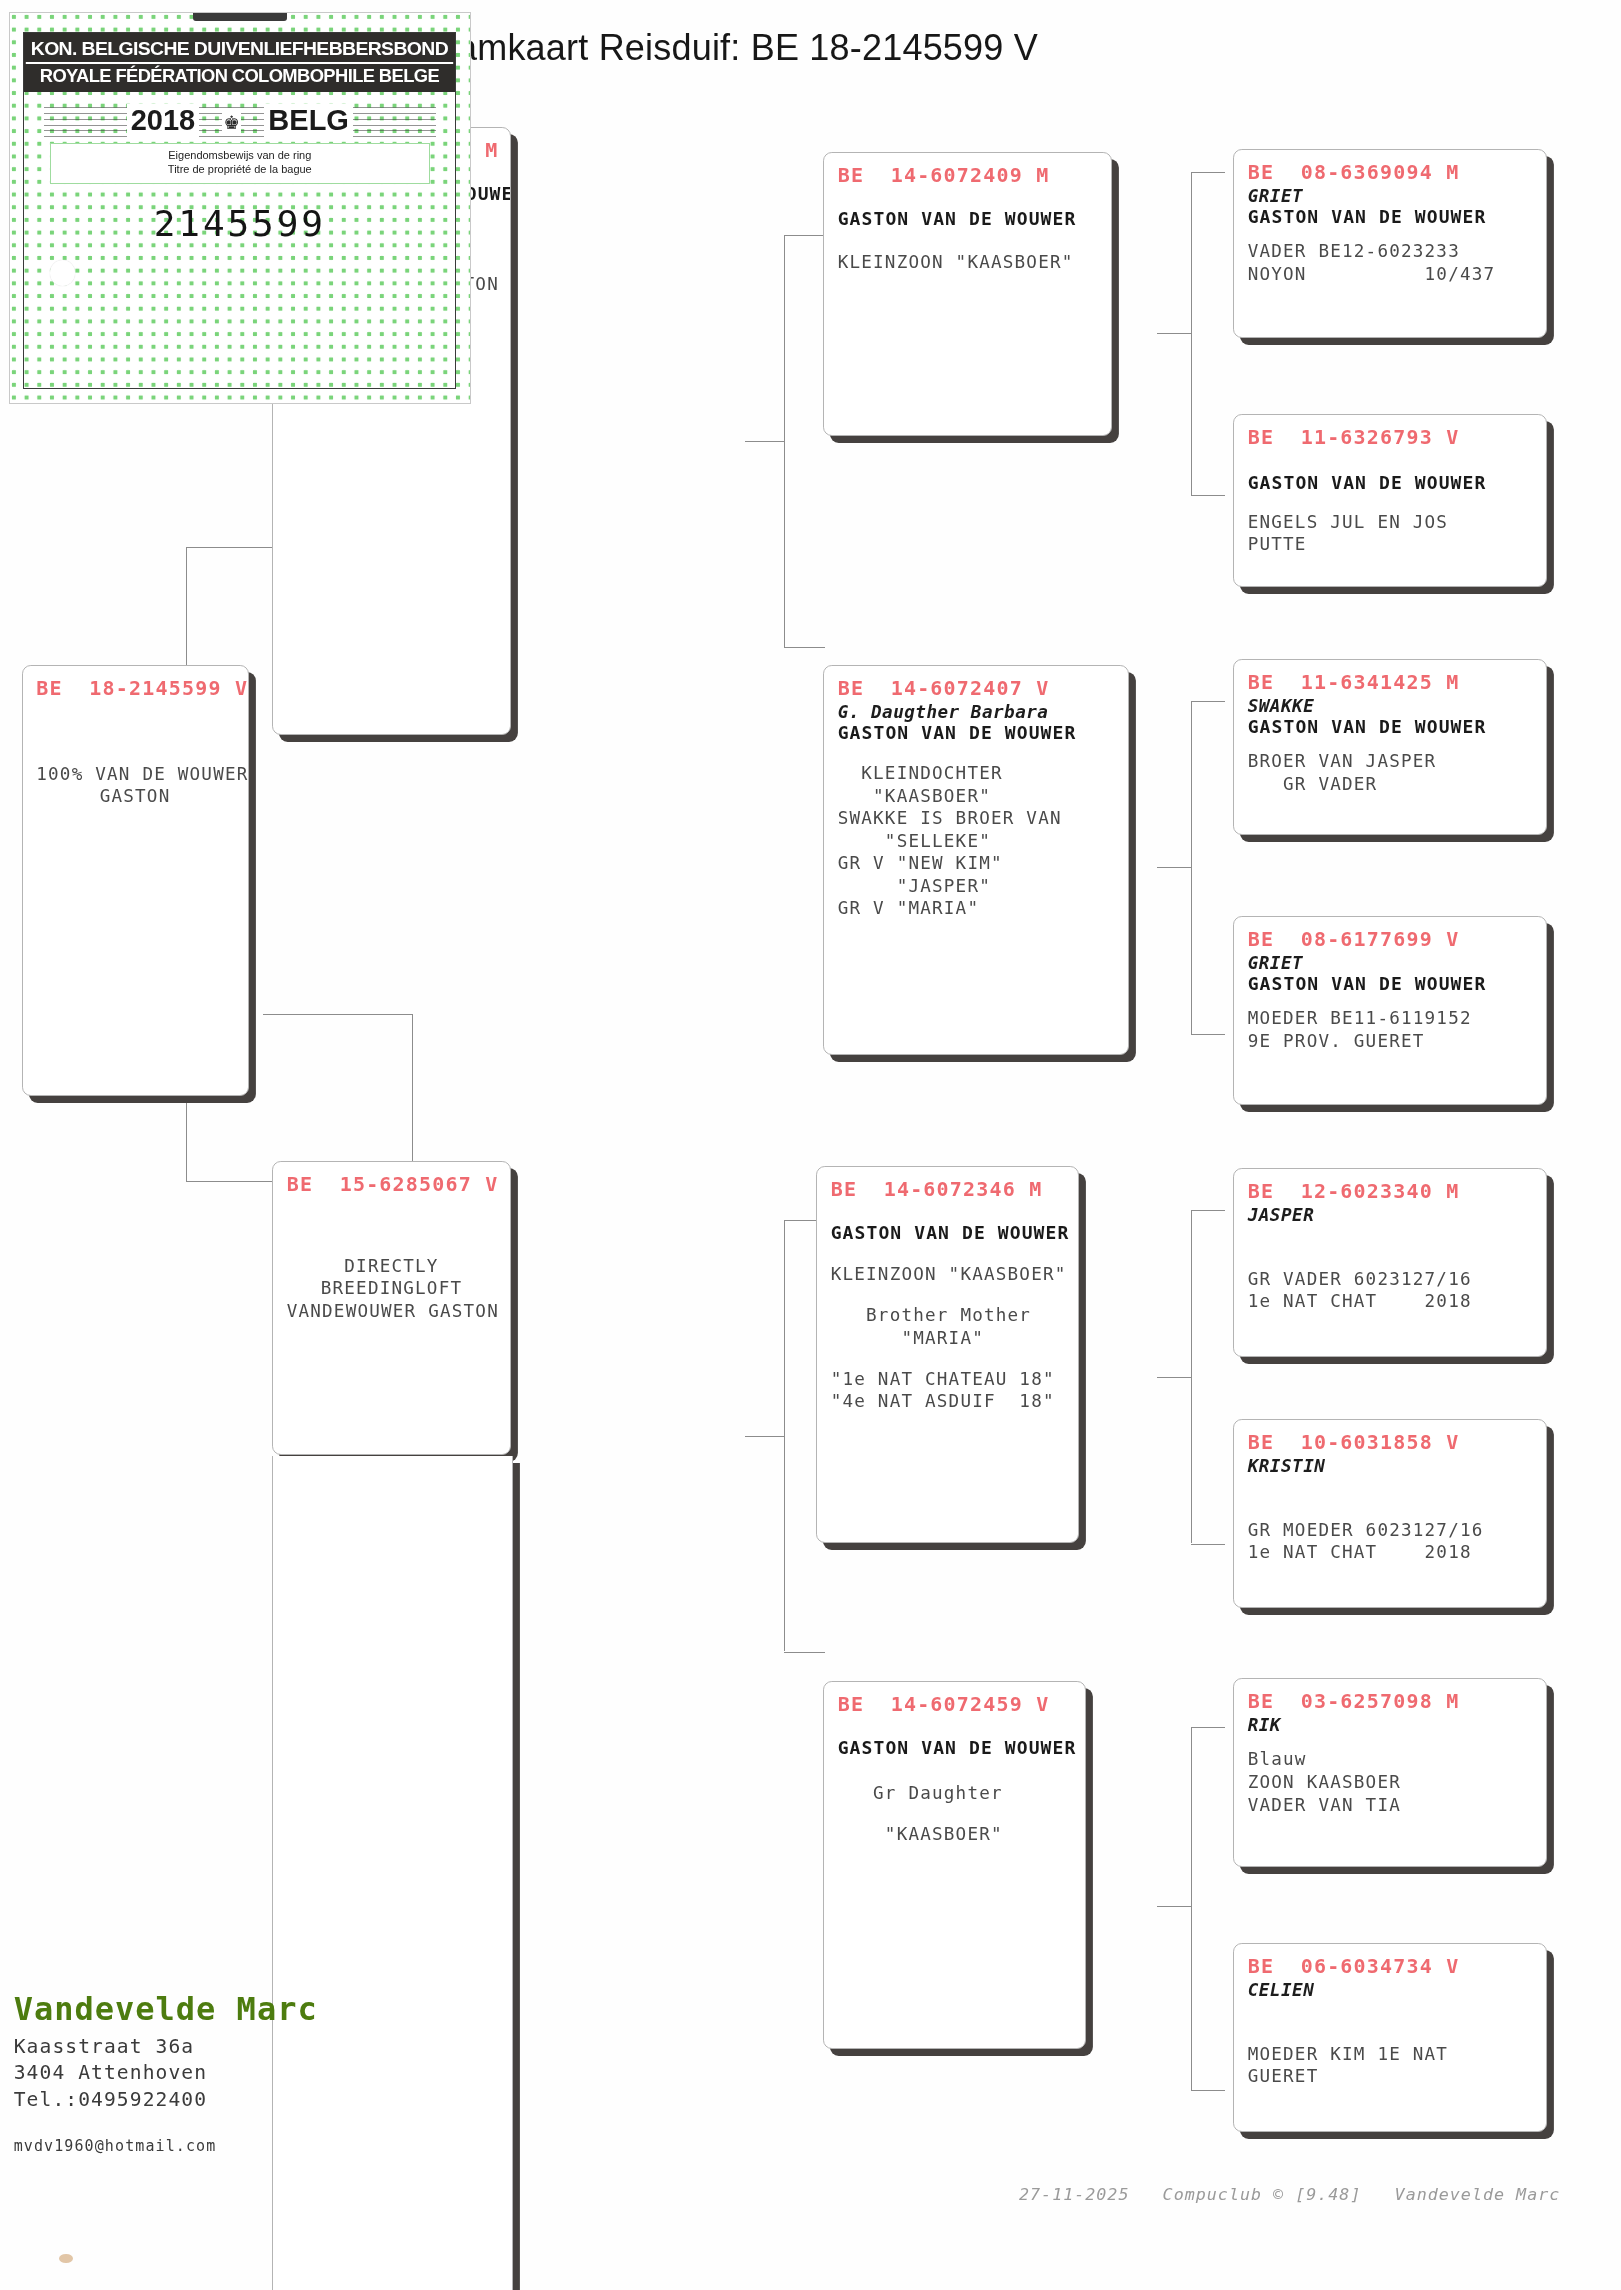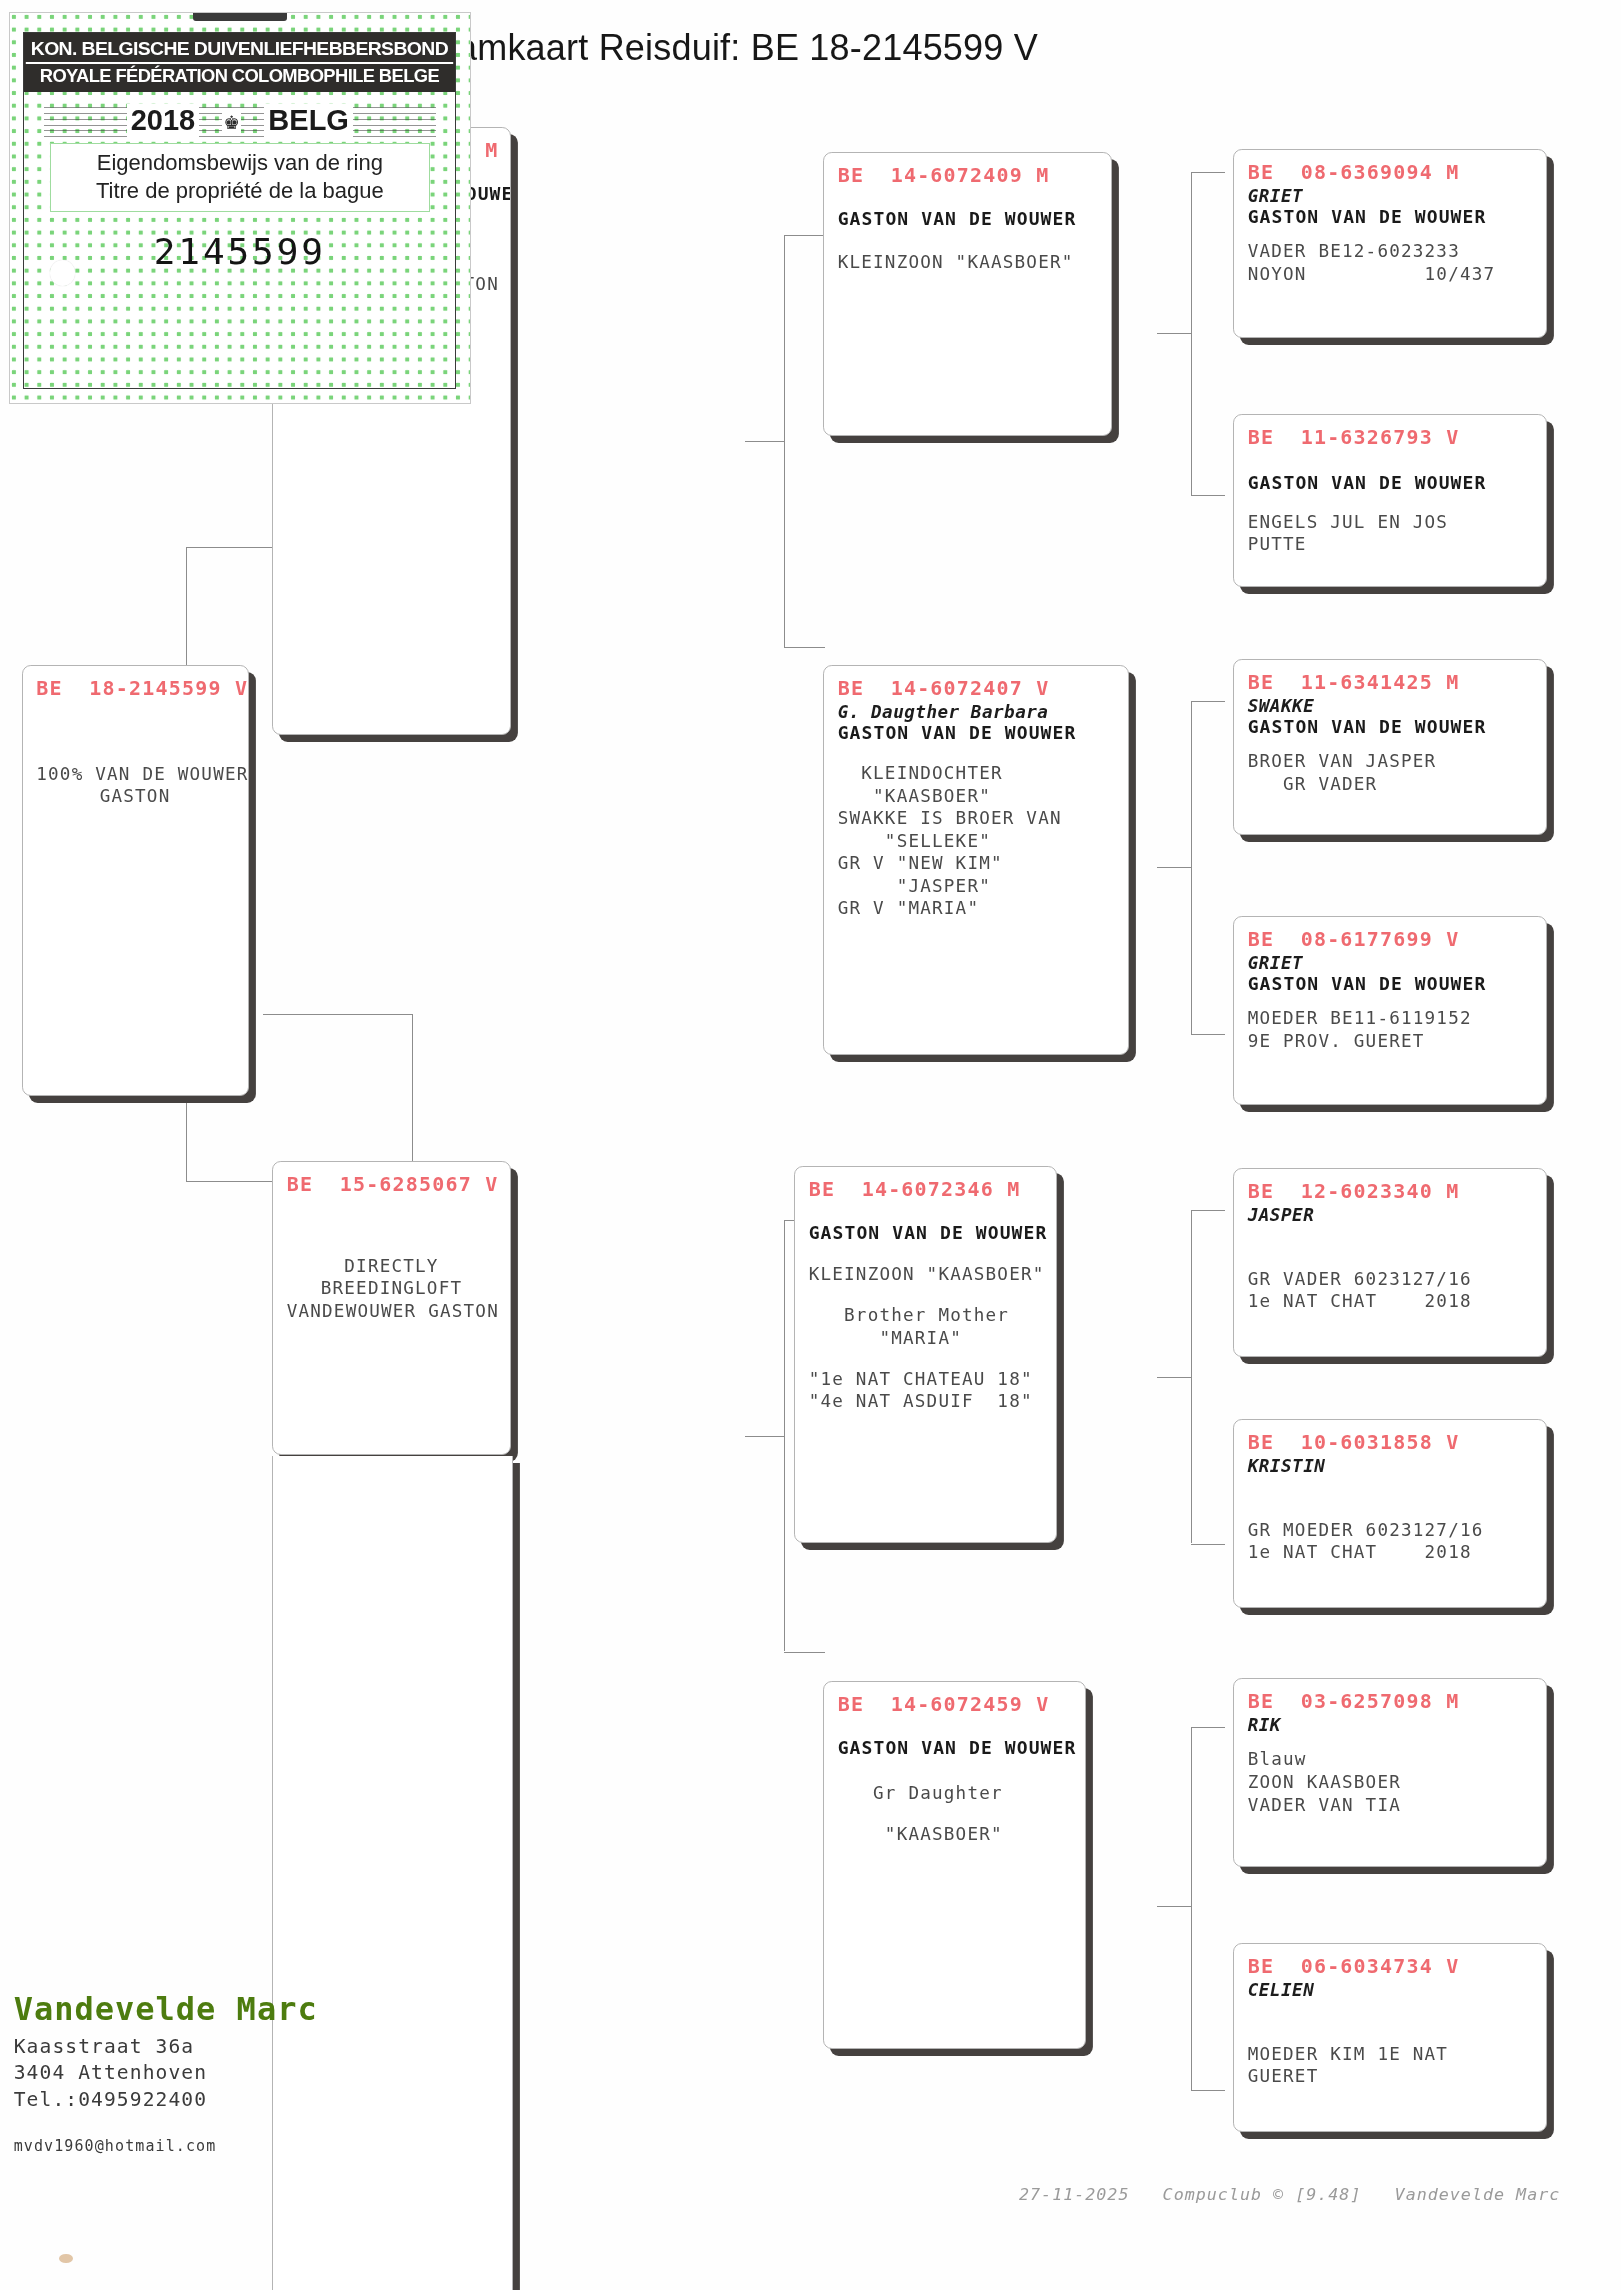--- a/index.html
+++ b/index.html
@@ -65,21 +65,21 @@
     font-weight:700;font-size:29px;color:#1b1b1b;background:#fff;
     padding:0 3.9px;
   }
   #crown{font-size:25.5px;line-height:1;color:#2b2b2b;background:#fff;padding:0 2px;}
   #cert-sub{
     margin:3.9px 25.5px 0 25.5px;background:#ffffff;border:1px solid #9fdc9f;
     padding:4.9px 3.9px 6.9px 3.9px;text-align:center;
   }
   .cert-sub-line{
     font-family:"Liberation Sans","DejaVu Sans",sans-serif;
-    font-size:22px;color:#232323;line-height:1.25;
+    font-size:11px;color:#232323;line-height:1.25;
   }
   #cert-number{
     margin-top:19px;text-align:center;
     font-family:"DejaVu Sans Mono","Liberation Mono",monospace;
     font-size:36px;letter-spacing:2.9px;color:#141414;
   }
   #cert-white-bottom{
     position:absolute;left:1px;right:1px;top:172px;bottom:1px;
     background:#ffffff;z-index:-1;
   }
@@ -237,21 +237,21 @@
       <div class="note">  KLEINDOCHTER</div>
       <div class="note">   "KAASBOER"</div>
       <div class="note">SWAKKE IS BROER VAN</div>
       <div class="note">    "SELLEKE"</div>
       <div class="note">GR V "NEW KIM"</div>
       <div class="note">     "JASPER"</div>
       <div class="note">GR V "MARIA"</div>
     </div>
   </div>
 
-  <div class="card" style="left:794px;top:1166px;width:263px;height:377px;">
+  <div class="card" style="left:816px;top:1166px;width:263px;height:377px;">
     <div class="ring">BE  14-6072346 M</div>
     <div class="breeder" style="margin-top:21.6px;">GASTON VAN DE WOUWER</div>
     <div class="notes" style="margin-top:19.6px;">
       <div class="note">KLEINZOON "KAASBOER"</div>
       <div class="gap"></div>
       <div class="note">   Brother Mother</div>
       <div class="note">      "MARIA"</div>
       <div class="gap"></div>
       <div class="note">"1e NAT CHATEAU 18"</div>
       <div class="note">"4e NAT ASDUIF  18"</div>

